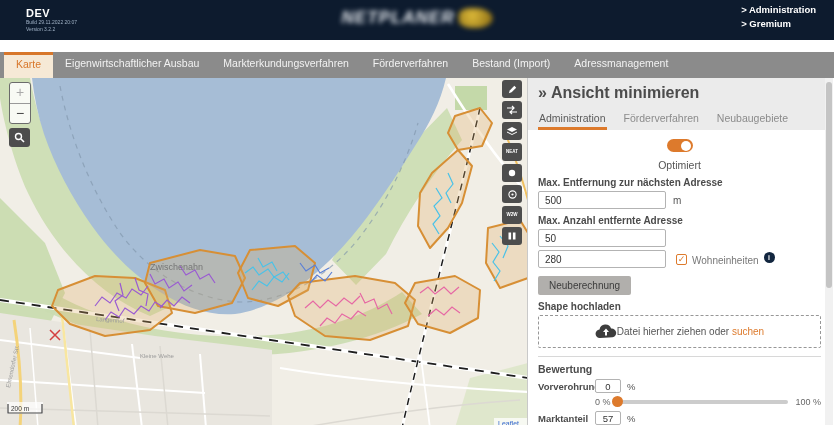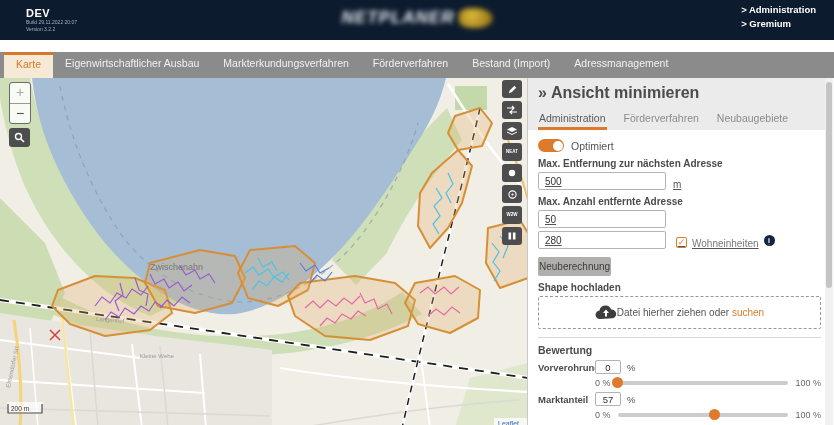--- a/index.html
+++ b/index.html
@@ -42,34 +42,34 @@
   
   .panel { width:305px; height:350px; position:relative; background:#ffffff; overflow:hidden; font-size:10.5px; color:#555; }
   .panel-head { background:#ebebeb; padding:6px 10px 0 10px; }
   .minimize { font-size:16px; color:#4c4c4c; font-weight:bold; cursor:pointer; }
   .minimize .chev { margin-right:4px; }
   .ptabs { display:flex; gap:16px; margin-top:6px; }
   .ptab { padding:4px 1px 3px; font-size:10.5px; color:#8b8b8b; cursor:pointer; border-bottom:3px solid transparent; }
   .ptab.active { color:#5b5b5b; border-bottom-color:#dd7a2c; }
   .pbody { padding:7px 12px 0 10px; }
 
-  .togglerow { display:flex; align-items:center; gap:7px; margin-top:2px; }
+  .togglerow { display:flex; align-items:center; gap:7px; margin-top:2px;flex-direction:column; }
   .toggle { width:26px; height:13px; border-radius:8px; background:#dd7a2c; position:relative; cursor:pointer; }
   .toggle .knob { position:absolute; right:1.5px; top:1.5px; width:10px; height:10px; background:#fff; border-radius:50%; }
 
   .flabel { font-weight:bold; color:#4b4b4b; font-size:10px; margin-top:6px; }
-  .frow { display:flex; align-items:flex-end; margin-top:3px;text-decoration:underline; }
+  .frow { display:flex; align-items:center; margin-top:3px; }
   .finput { width:128px; height:18px; border:1px solid #b3b3b3; border-radius:2px; font-size:10px; color:#333; padding:0 6px; font-family:"Liberation Sans",sans-serif; }
   .unit { margin-left:7px; color:#555; font-size:10px; }
   .cbgroup { display:flex; align-items:flex-start; margin-left:10px; gap:5px; }
   .cbox { width:11px; height:11px; border:1.5px solid #dd7a2c; border-radius:2px; color:#dd7a2c; font-size:9px; line-height:9px; text-align:center; margin-top:2px; cursor:pointer; }
   .cblabel { color:#777; font-size:10px; margin-top:3px; }
   .infobadge { width:11px; height:11px; border-radius:50%; background:#12263f; color:#fff; font-size:7px; font-weight:bold; text-align:center; line-height:11px; cursor:pointer; }
 
-  .recalc { margin-top:8px; background:#b1afac; border:none; color:#3d3d3d; font-size:10px; padding:4px 1px; border-radius:2px; cursor:pointer; font-family:"Liberation Sans",sans-serif; }
+  .recalc { margin-top:8px; background:#b1afac; border:none; color:#3d3d3d; font-size:10px; padding:4px 11px; border-radius:2px; cursor:pointer; font-family:"Liberation Sans",sans-serif; }
 
   .dropzone { margin-top:3px; height:33px; border:1px dashed #979797; border-radius:2px; display:flex; align-items:center; justify-content:center; }
   .droptext { font-size:10px; color:#555; }
   .browse { color:#dd7a2c; cursor:pointer; }
 
   .divider { border:none; border-top:1px solid #d8d8d8; margin:8px 0 0 0; }
   .sect { font-weight:bold; color:#4b4b4b; font-size:10.5px; margin-top:6px; }
 
   .srow1 { display:flex; align-items:center; margin-top:4px; }
   .slabel { width:57px; font-weight:bold; color:#4b4b4b; font-size:9.5px; }

